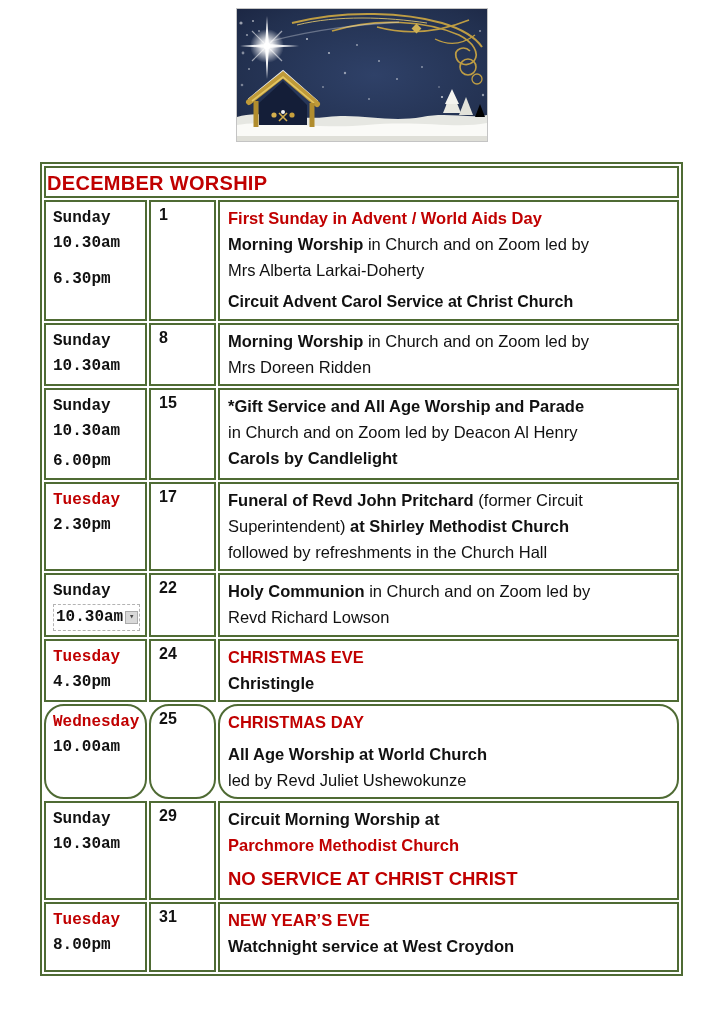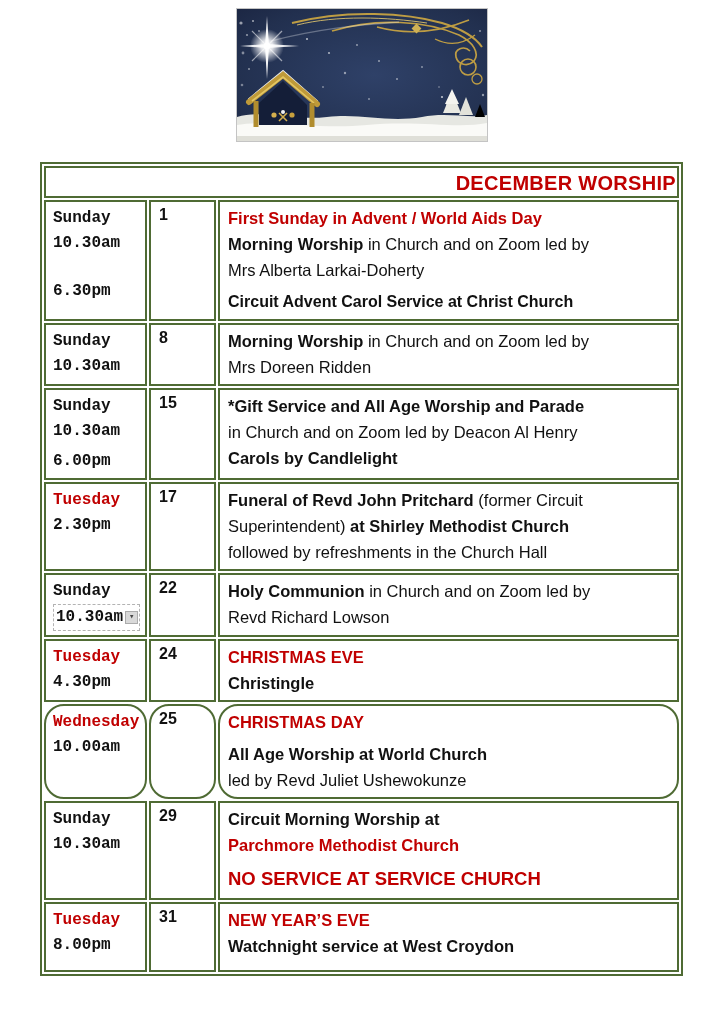--- a/index.html
+++ b/index.html
@@ -37,36 +37,36 @@
     border:2px solid var(--green);
     background:#ffffff;
   }
   table.worship td{
     border:2px solid var(--green);
     vertical-align:top;
     background:#fff;
     overflow:hidden;
   }
   td.title-cell{
-    text-align:right;
+    text-align:left;
     font-weight:bold;
     font-size:20px;
     letter-spacing:.3px;
     color:var(--red);
     height:20px;
     padding-top:4px;
   }
   .day-cell{padding:4px 2px 4px 7px;font-family:Liberation Mono, monospace;}
   .date-cell{padding:4px 0 0 8px;font-weight:bold;font-size:16px;}
   .desc-cell{padding:3px 14px 4px 8px;}
 
   .day{font-weight:bold;font-size:16px;line-height:25px;}
   .day.red{color:var(--red);}
   .time{font-weight:bold;font-size:16px;line-height:25px;white-space:nowrap;}
-  .gap-lg{margin-top:23px;}
+  .gap-lg{margin-top:11px;}
   .gap-sm{margin-top:5px;}
 
   .line{font-size:16.5px;line-height:26px;}
   .line .b{font-weight:bold;}
   .line .red{color:var(--red);}
   .line.small{font-size:16px;}
   .line.big{font-size:18.5px;line-height:30px;}
   .line.mt6{margin-top:6px;}
 
   
@@ -309,21 +309,21 @@
         <td class="day-cell">
           <div class="day">Sunday</div>
           <div class="time">10.30am</div>
         </td>
         <td class="date-cell">
           <div>29</div>
         </td>
         <td class="desc-cell">
           <div class="line"><span class="b ">Circuit Morning Worship at</span></div>
           <div class="line"><span class="b red">Parchmore Methodist Church</span></div>
-          <div class="line big mt6"><span class="b red">NO SERVICE AT SERVICE CHURCH</span></div>
+          <div class="line big mt6"><span class="b red">NO SERVICE AT CHRIST CHRIST</span></div>
         </td>
       </tr>
       <tr class="r10">
         <td class="day-cell">
           <div class="day red">Tuesday</div>
           <div class="time">8.00pm</div>
         </td>
         <td class="date-cell">
           <div>31</div>
         </td>

